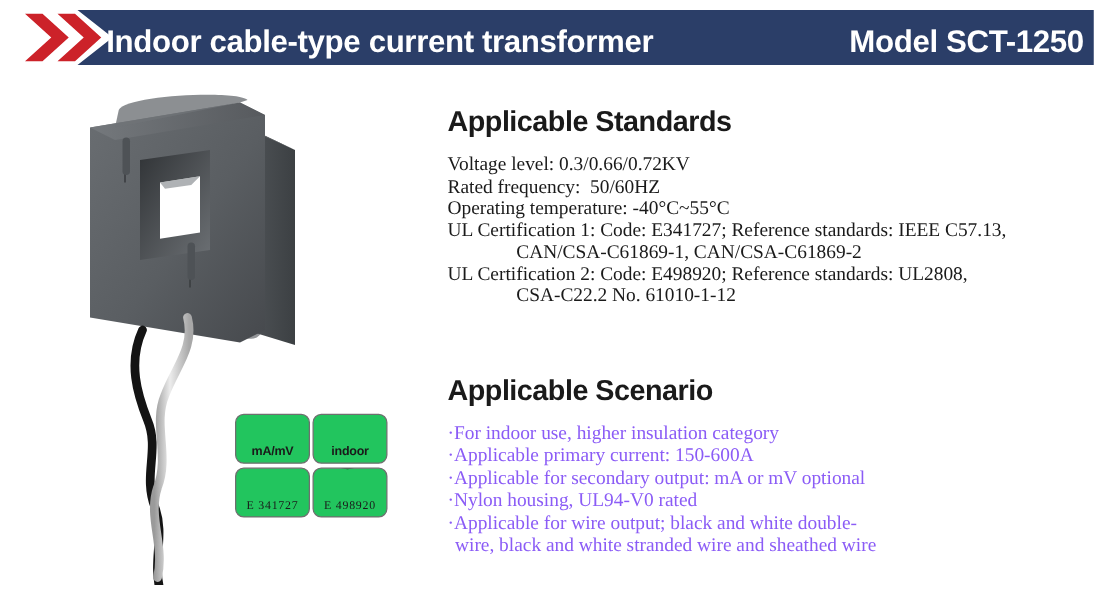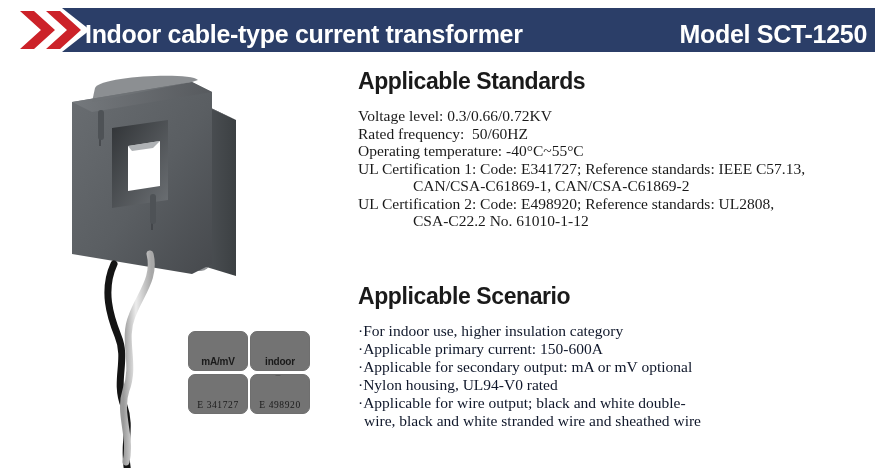--- a/index.html
+++ b/index.html
@@ -39,21 +39,21 @@
 
   
   #badge-panel{
     position:absolute;left:188px;top:331px;
     display:grid;grid-template-columns:60px 60px;grid-template-rows:40px 40px;
     gap:3px 2px;
   }
   .badge{
     position:relative;
     border:1.4px solid #6f6f6f;border-radius:7px;
-    background:#737373;
+    background:#22c55e;
     display:flex;flex-direction:column;align-items:center;justify-content:flex-end;
     overflow:hidden;
     gap:24px;
   }
   .badge-glyph{
     flex:1;display:flex;align-items:center;justify-content:center;width:100%;
   }
   .badge-label{
     font-family:"Liberation Sans",sans-serif;
     font-size:10px;font-weight:bold;color:#1a1a1a;
@@ -68,33 +68,33 @@
   .ul-side{font-family:"Liberation Sans",sans-serif;font-weight:bold;font-size:8px;}
 
   
   #content{
     position:absolute;left:358px;top:68px;width:520px;
   }
   .section-heading{
     font-family:"Liberation Sans",sans-serif;
     font-weight:bold;font-size:23px;color:#1a1a1a;
     letter-spacing:-0.4px;
-    margin:0 0 12px 0;
+    margin:16px 0 12px 0;
   }
   .spec-line{
     font-family:"Liberation Serif",serif;
     font-size:15.5px;line-height:17.5px;color:#1a1a1a;
     white-space:pre;
   }
   .spec-line.indent{padding-left:55px;}
   #standards-block{margin-bottom:0;}
   #scenario-section{position:absolute;left:358px;top:283px;width:520px;}
   .scen-line{
     font-family:"Liberation Serif",serif;
-    font-size:15.5px;line-height:18px;color:#0f172a;
+    font-size:15.5px;line-height:18px;color:#8b5cf6;
     white-space:pre;
   }
   .scen-line.cont{padding-left:6px;}
 </style>
 </head>
 <body>
 
 <div id="header-bar">
 
   <svg class="chev" width="885" height="44" viewBox="0 0 885 44" style="left:0;top:0;">

